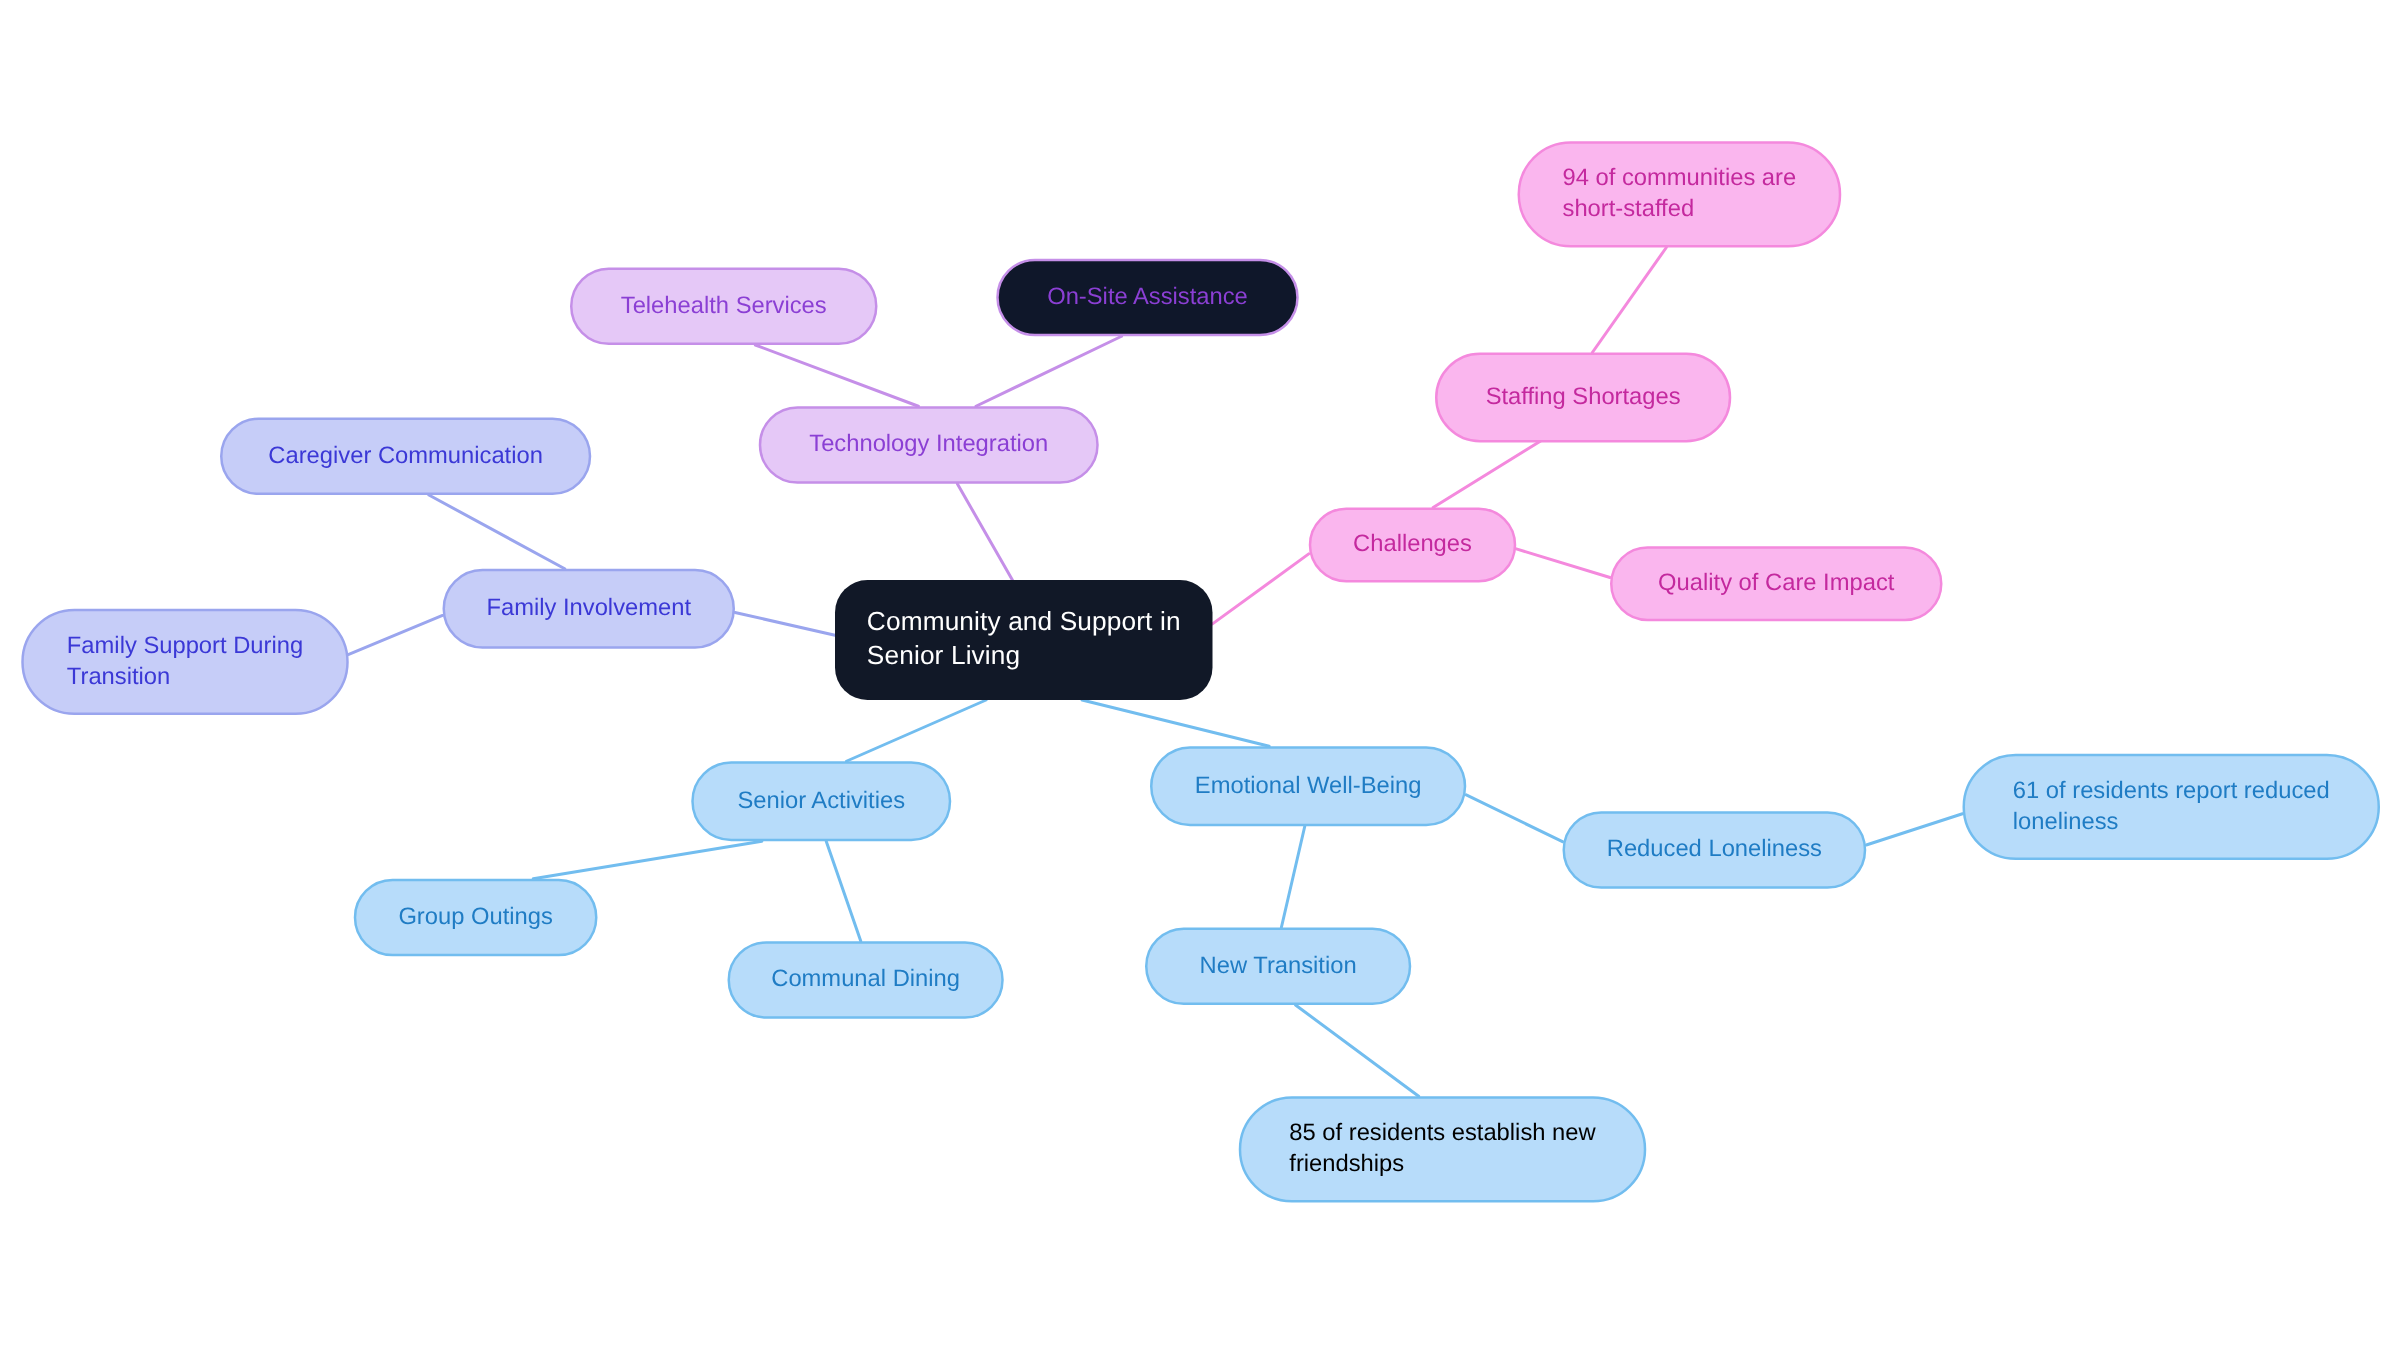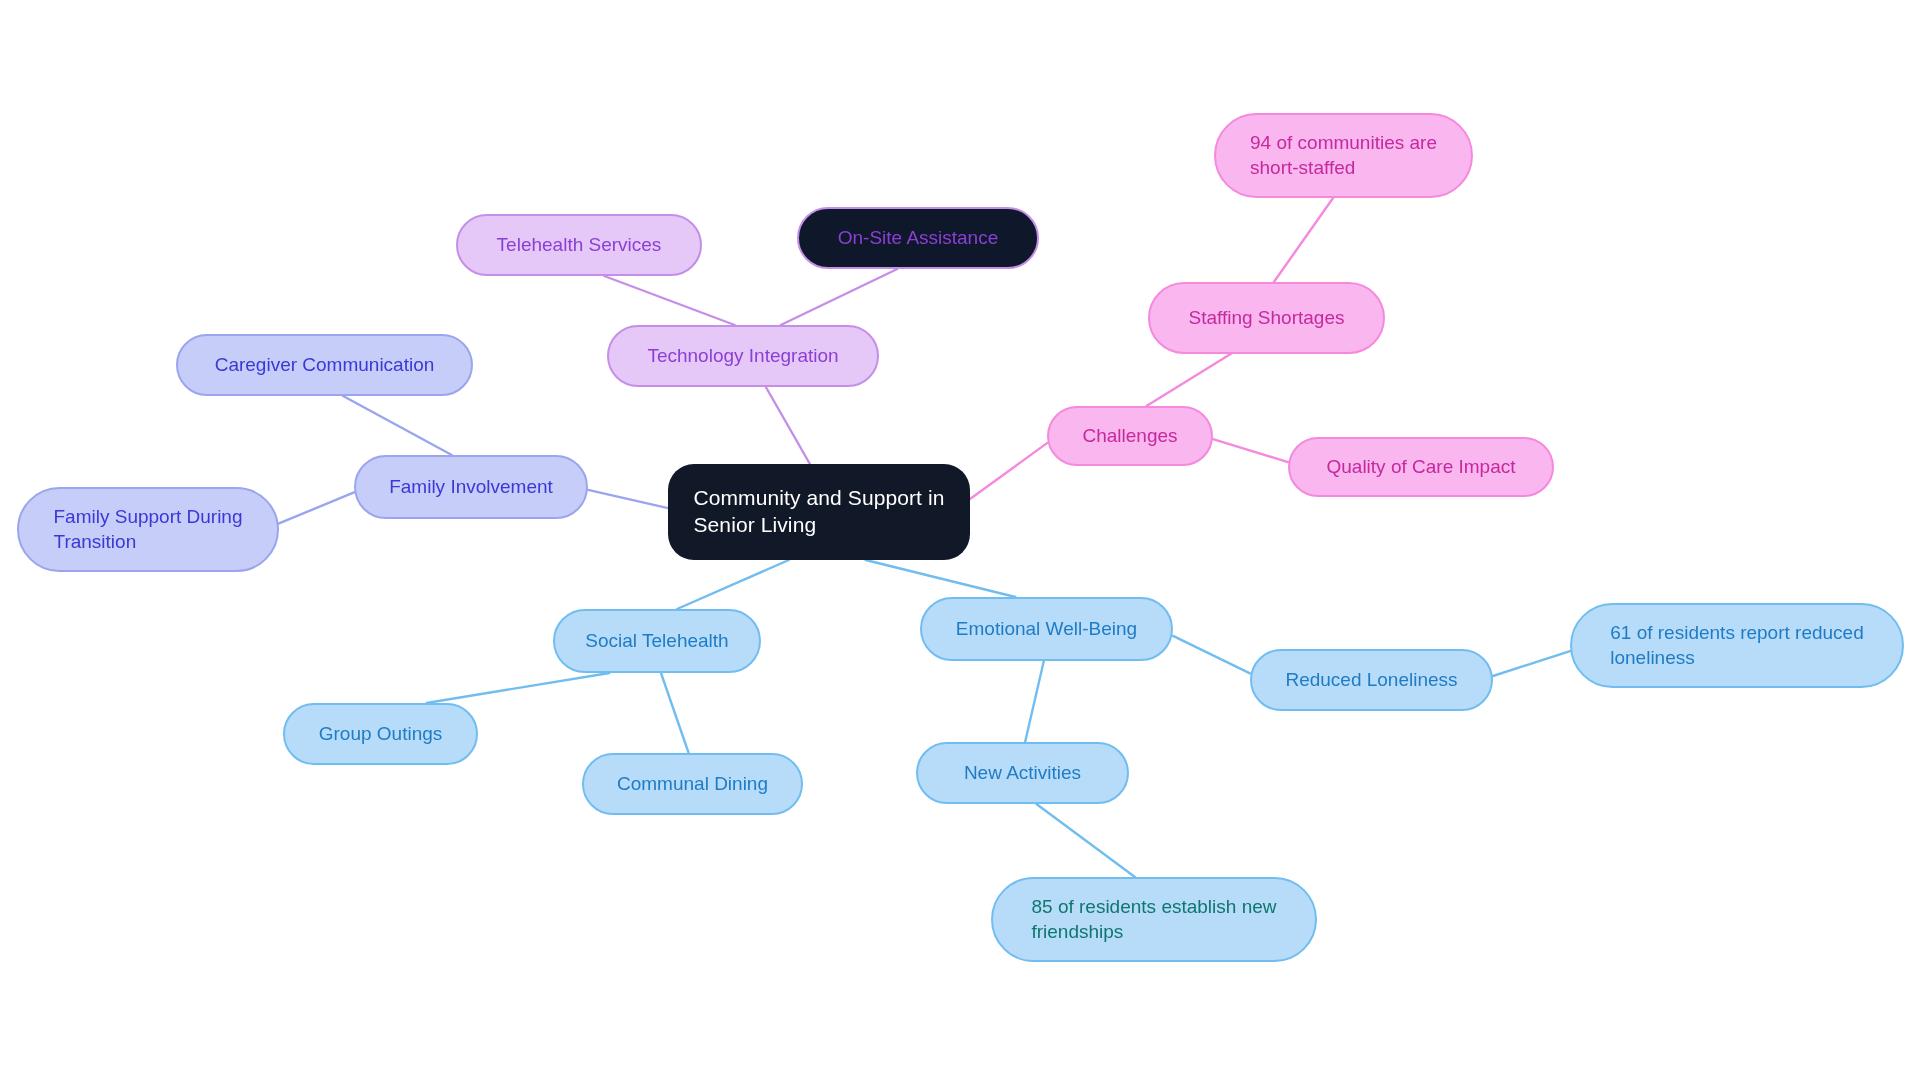--- a/index.html
+++ b/index.html
@@ -75,24 +75,24 @@
       <div class="node" style="left: 1214px; top: 113px; width: 259px; height: 85px; background: rgb(250, 182, 238); border-color: rgb(244, 137, 221); color: rgb(196, 41, 158); font-size: 19px;">94 of communities are
 short-staffed</div>
       <div class="node" style="left: 1288px; top: 437px; width: 266px; height: 60px; background: rgb(250, 182, 238); border-color: rgb(244, 137, 221); color: rgb(196, 41, 158); font-size: 19px;">Quality of Care Impact</div>
       <div class="node" style="left: 607px; top: 325px; width: 272px; height: 62px; background: rgb(229, 200, 247); border-color: rgb(197, 143, 232); color: rgb(139, 63, 212); font-size: 19px;">Technology Integration</div>
       <div class="node" style="left: 456px; top: 214px; width: 246px; height: 62px; background: rgb(229, 200, 247); border-color: rgb(197, 143, 232); color: rgb(139, 63, 212); font-size: 19px;">Telehealth Services</div>
       <div class="node" style="left: 797px; top: 207px; width: 242px; height: 62px; background: #0f172a; border-color: rgb(197, 143, 232); color: rgb(139, 63, 212); font-size: 19px;">On-Site Assistance</div>
       <div class="node" style="left: 354px; top: 455px; width: 234px; height: 64px; background: rgb(198, 205, 248); border-color: rgb(154, 165, 238); color: rgb(59, 56, 214); font-size: 19px;">Family Involvement</div>
       <div class="node" style="left: 176px; top: 334px; width: 297px; height: 62px; background: rgb(198, 205, 248); border-color: rgb(154, 165, 238); color: rgb(59, 56, 214); font-size: 19px;">Caregiver Communication</div>
       <div class="node" style="left: 17px; top: 487px; width: 262px; height: 85px; background: rgb(198, 205, 248); border-color: rgb(154, 165, 238); color: rgb(59, 56, 214); font-size: 19px;">Family Support During
 Transition</div>
-      <div class="node" style="left: 553px; top: 609px; width: 208px; height: 64px; background: rgb(183, 220, 250); border-color: rgb(114, 189, 239); color: rgb(31, 124, 196); font-size: 19px;">Social Telehealth</div>
+      <div class="node" style="left: 553px; top: 609px; width: 208px; height: 64px; background: rgb(183, 220, 250); border-color: rgb(114, 189, 239); color: rgb(31, 124, 196); font-size: 19px;">Senior Activities</div>
       <div class="node" style="left: 283px; top: 703px; width: 195px; height: 62px; background: rgb(183, 220, 250); border-color: rgb(114, 189, 239); color: rgb(31, 124, 196); font-size: 19px;">Group Outings</div>
       <div class="node" style="left: 582px; top: 753px; width: 221px; height: 62px; background: rgb(183, 220, 250); border-color: rgb(114, 189, 239); color: rgb(31, 124, 196); font-size: 19px;">Communal Dining</div>
       <div class="node" style="left: 920px; top: 597px; width: 253px; height: 64px; background: rgb(183, 220, 250); border-color: rgb(114, 189, 239); color: rgb(31, 124, 196); font-size: 19px;">Emotional Well-Being</div>
       <div class="node" style="left: 1250px; top: 649px; width: 243px; height: 62px; background: rgb(183, 220, 250); border-color: rgb(114, 189, 239); color: rgb(31, 124, 196); font-size: 19px;">Reduced Loneliness</div>
       <div class="node" style="left: 1570px; top: 603px; width: 334px; height: 85px; background: rgb(183, 220, 250); border-color: rgb(114, 189, 239); color: rgb(31, 124, 196); font-size: 19px;">61 of residents report reduced
 loneliness</div>
-      <div class="node" style="left: 916px; top: 742px; width: 213px; height: 62px; background: rgb(183, 220, 250); border-color: rgb(114, 189, 239); color: rgb(31, 124, 196); font-size: 19px;">New Activities</div>
-      <div class="node" style="left: 991px; top: 877px; width: 326px; height: 85px; background: rgb(183, 220, 250); border-color: rgb(114, 189, 239); color: #0f766e; font-size: 19px;">85 of residents establish new
+      <div class="node" style="left: 916px; top: 742px; width: 213px; height: 62px; background: rgb(183, 220, 250); border-color: rgb(114, 189, 239); color: rgb(31, 124, 196); font-size: 19px;">New Transition</div>
+      <div class="node" style="left: 991px; top: 877px; width: 326px; height: 85px; background: rgb(183, 220, 250); border-color: rgb(114, 189, 239); color: #000000; font-size: 19px;">85 of residents establish new
 friendships</div>
     </div>
 </div>
 
 </body></html>

